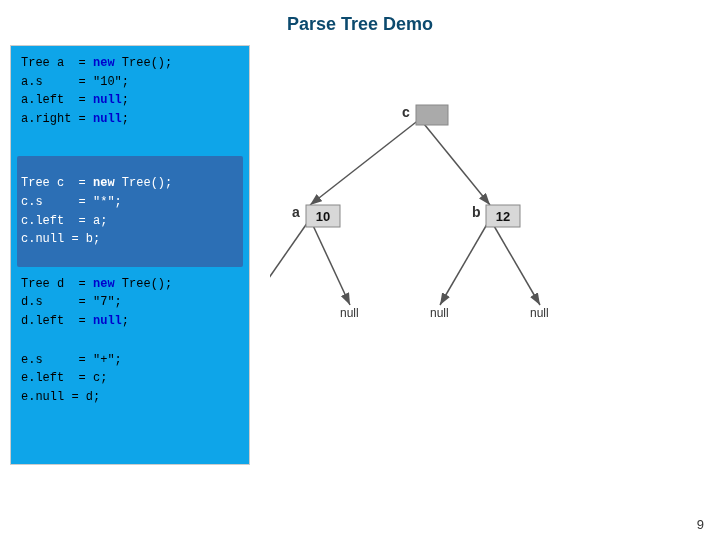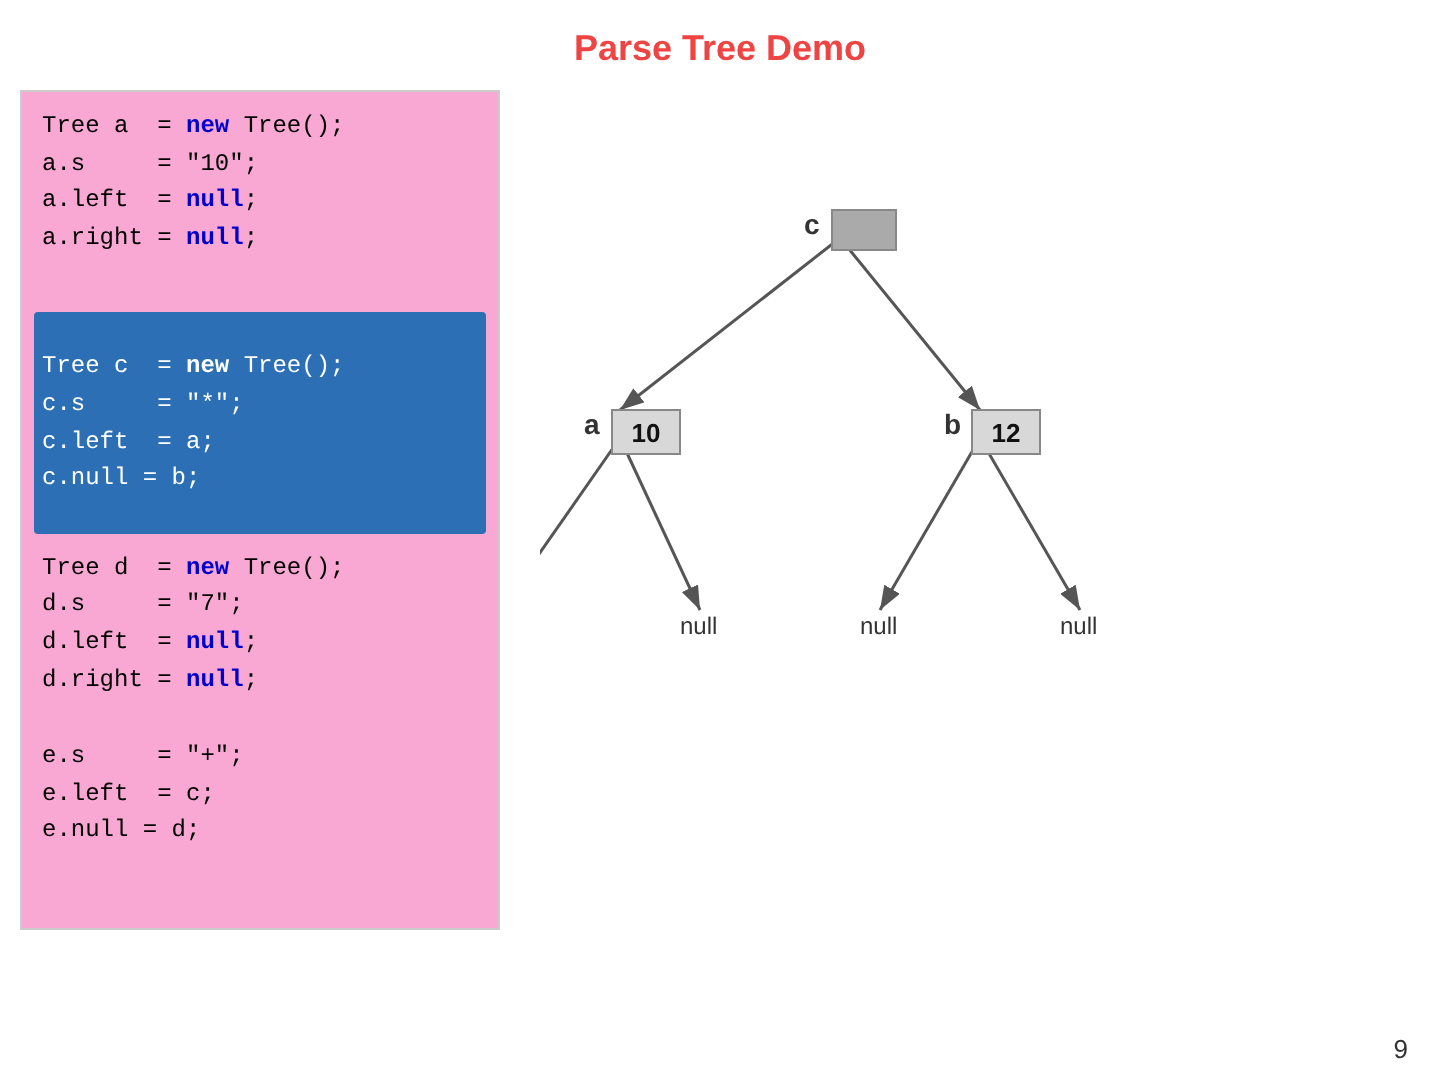--- a/index.html
+++ b/index.html
@@ -9,32 +9,32 @@
       background: #fff;
       font-family: Arial, sans-serif;
       overflow: hidden;
       position: relative;
     }
     .page-title {
       text-align: center;
       font-size: 18px;
       font-weight: bold;
       padding: 14px 0 10px 0;
-      color: #ef4444;
+      color: #0c4a6e;
     }
     .main-content {
       display: flex;
       flex-direction: row;
       padding: 0 10px;
       gap: 20px;
     }
     
     .code-panel {
       width: 250px;
-      background: #f9a8d4;
+      background: #0ea5e9;
       border: 1px solid #ccc;
       padding: 8px 10px;
       font-family: 'Courier New', monospace;
       font-size: 12px;
       line-height: 1.55;
     }
     .code-block {
       margin-bottom: 10px;
     }
     .code-block.highlighted {
@@ -82,21 +82,20 @@
         <div class="code-line">Tree c  = <span class="kw">new</span> Tree();</div>
         <div class="code-line">c.s     = "*";</div>
         <div class="code-line">c.left  = a;</div>
         <div class="code-line">c.null = b;</div>
       </div>
       <div style="height: 10px;"></div>
       <div class="code-block">
         <div class="code-line">Tree d  = <span class="kw">new</span> Tree();</div>
         <div class="code-line">d.s     = "7";</div>
         <div class="code-line">d.left  = <span class="null-kw">null</span>;</div>
-        <div class="code-line">d.right = <span class="null-kw">null</span>;</div>
       </div>
       <div style="height: 10px;"></div>
       <div class="code-block">
         <div class="code-line">e.s     = "+";</div>
         <div class="code-line">e.left  = c;</div>
         <div class="code-line">e.null = d;</div>
       </div>
       <div style="height: 10px;"></div>
     </div>
 

